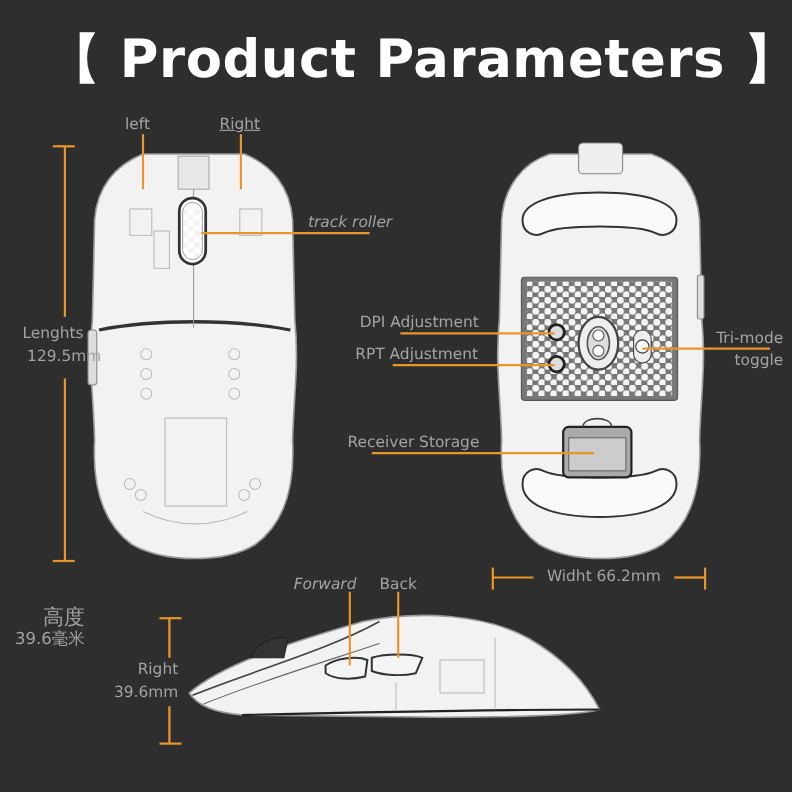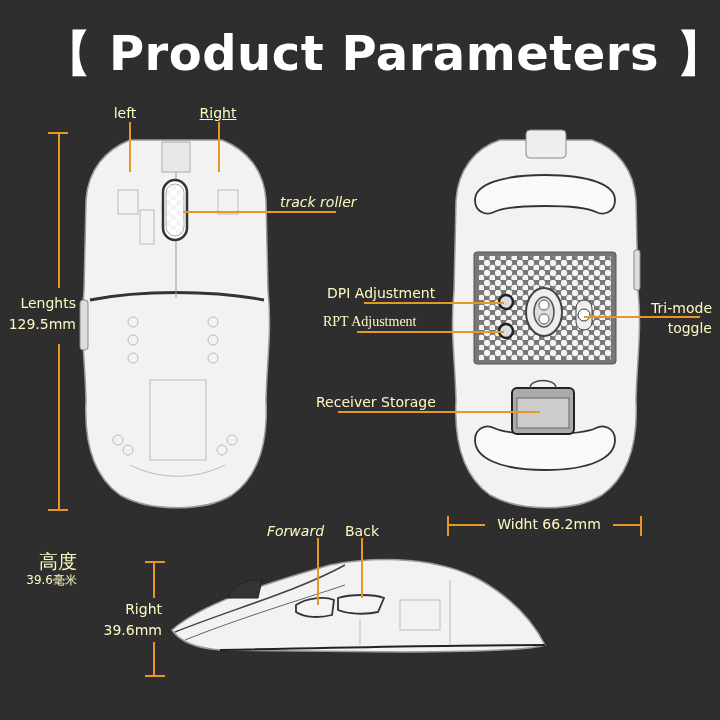--- a/index.html
+++ b/index.html
@@ -1,20 +1,20 @@
 <!DOCTYPE html>
 <html><head>
 <meta charset="utf-8">
 <style>
   html, body { margin:0; padding:0; }
   body { width:720px; height:720px; background:#2e2e2e; position:relative; overflow:hidden;
          font-family:"DejaVu Sans","Liberation Sans",sans-serif; color:#fff; }
   .title { position:absolute; top:22px; left:0; width:720px; text-align:center;
            font-size:48px; font-weight:bold; letter-spacing:0.5px;margin-left:24px; }
-  .lbl { position:absolute; font-size:14px; color:#fef9c3; white-space:nowrap; line-height:20px; }
+  .lbl { position:absolute; font-size:14px; color:#a3a3a3; white-space:nowrap; line-height:20px; }
   .lbl.r { text-align:right; }
   .lbl.c { text-align:center; }
   svg.art { position:absolute; left:0; top:0; }
 </style>
 </head>
 <body>
 
 <div class="title">【 Product Parameters 】</div>
 
 <svg class="art" width="720" height="720" viewBox="0 0 720 720">
@@ -120,30 +120,30 @@
     <line x1="154" y1="642" x2="154" y2="676"></line>
     <line x1="145" y1="676" x2="165" y2="676"></line>
   </g>
 </svg>
 
 <div class="lbl c" style="left:100px;top:103px;width:50px;">left</div>
 <div class="lbl c" style="left:188px;top:103px;width:60px;text-decoration:underline;">Right</div>
 <div class="lbl" style="left:280px;top:192px;font-style:italic;">track roller</div>
 
 <div class="lbl r" style="left:0px;top:293px;width:76px;">Lenghts</div>
-<div class="lbl r" style="left:0px;top:314px;width:76px;">129.5mm</div>
+<div class="lbl r" style="left:16px;top:314px;width:76px;">129.5mm</div>
 
 <div class="lbl" style="left:327px;top:283px;">DPI Adjustment</div>
-<div class="lbl" style="left:323px;top:312px;font-family:Liberation Serif, serif;">RPT Adjustment</div>
+<div class="lbl" style="left:323px;top:312px;">RPT Adjustment</div>
 <div class="lbl r" style="left:620px;top:298px;width:92px;">Tri-mode</div>
 <div class="lbl r" style="left:620px;top:318px;width:92px;">toggle</div>
 <div class="lbl" style="left:316px;top:392px;">Receiver Storage</div>
 
 <div class="lbl c" style="left:485px;top:514px;width:128px;">Widht 66.2mm</div>
 
 <div class="lbl" style="left:267px;top:521px;font-style:italic;">Forward</div>
 <div class="lbl" style="left:345px;top:521px;">Back</div>
 
 <div class="lbl r" style="left:0px;top:551px;width:77px;font-size:19px;">高度</div>
-<div class="lbl r" style="left:0px;top:570px;width:77px;font-size:12px;">39.6毫米</div>
+<div class="lbl r" style="left:0px;top:570px;width:77px;font-size:15px;">39.6毫米</div>
 
 <div class="lbl r" style="left:90px;top:599px;width:72px;">Right</div>
 <div class="lbl r" style="left:90px;top:620px;width:72px;">39.6mm</div>
 
 </body></html>

